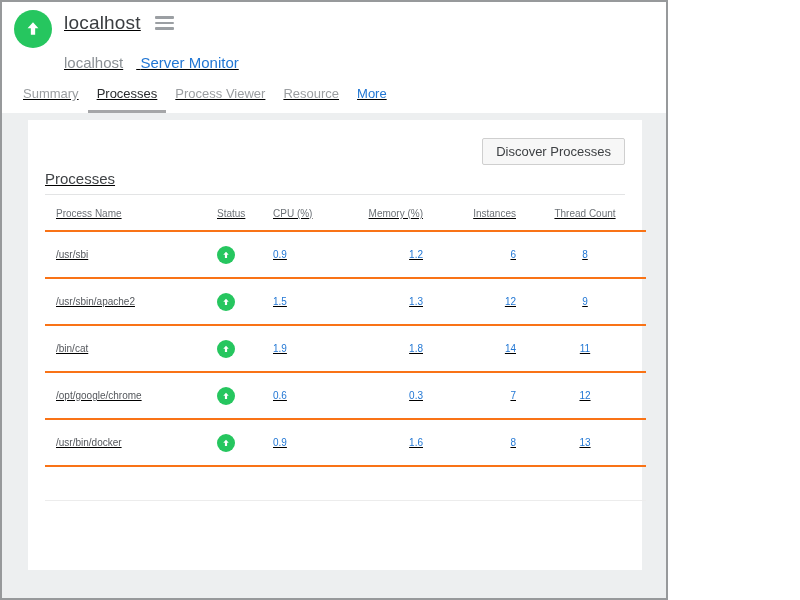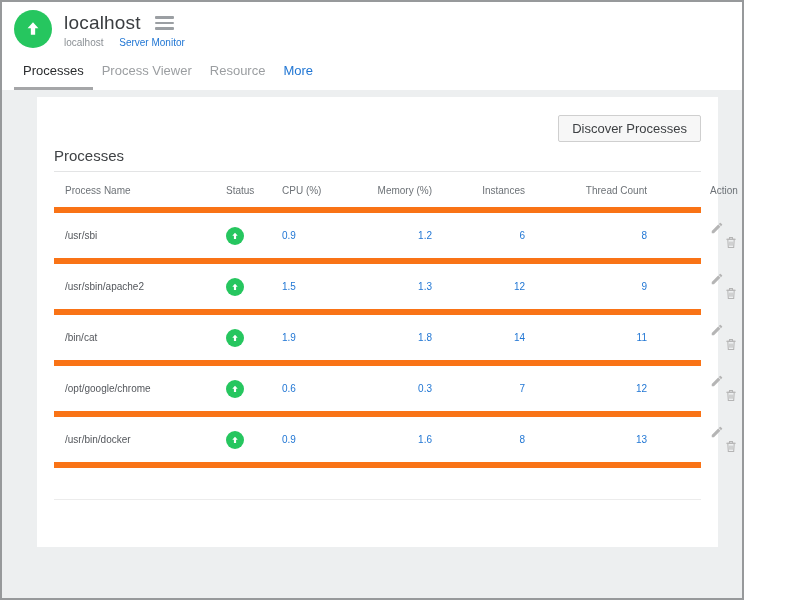--- a/index.html
+++ b/index.html
@@ -1,72 +1,72 @@
 <!DOCTYPE html>
 <html style="--status-green: #26c65f; --link-blue: #2277d4; --active-tab: #2a2c2e; --bg-gray: #edeff0;"><head>
 <meta charset="utf-8">
 <style>
   * { box-sizing: border-box; }
   html,body { margin:0; padding:0; }
   body { width:800px; height:600px; font-family:"Liberation Sans", sans-serif; }
   .frame {
-    width:744px; height:600px; border:2px solid #97999b;
-    background: var(--bg-gray, #edeff0); overflow:hidden;
+    width:668px; height:600px; border:2px solid #97999b;
+    background: var(--bg-gray, #edeff0); overflow:hidden;text-decoration:underline;
   }
   
   .app-header { background:#fff; }
   .hdr-top { display:flex; align-items:flex-start; padding:8px 12px 0 12px; }
   .avatar {
     width:38px; height:38px; border-radius:50%;
     background: var(--status-green, #26c65f);
     display:flex; align-items:center; justify-content:center; flex:0 0 38px;
   }
   .avatar svg { display:block; }
   .hdr-text { margin-left:12px; padding-top:2px; }
   .title-row { display:flex; align-items:center; }
   .page-title { font-size:19px; color:#3a3d40; font-weight:500; letter-spacing:.2px; }
   .hamburger { margin-left:14px; cursor:pointer; display:inline-block; }
   .hamburger i { display:block; width:19px; height:2.5px; background:#9b9fa3; border-radius:1px; margin:3px 0; }
-  .sub-row { margin-top:3px; font-size:10px; }
+  .sub-row { margin-top:20px; font-size:15px; }
   .monitor-name { color:#8b9095; margin-right:13px; }
   .monitor-link { color:var(--link-blue,#2277d4); text-decoration:none; cursor:pointer; }
   .tabs { display:flex; padding:0 12px; margin-top:4px; }
   .tab {
     font-size:13px; color:#9b9ea1; padding:11px 9px 9px 9px;
     border-bottom:3px solid transparent; cursor:pointer; white-space:nowrap;
   }
   .tab.active { color:var(--active-tab,#2a2c2e); border-bottom-color:#a5a6a8; }
   .tab.more { color:var(--link-blue,#2277d4); }
   
-  .content-bg { padding:7px 24px 0 26px;margin-left:9px; }
+  .content-bg { padding:7px 24px 0 26px; }
   .card { background:#fff; width:100%; height:450px; padding:18px 17px 0 17px; }
   .card-toolbar { text-align:right; }
   .discover-btn {
     font-family:"Liberation Sans", sans-serif;
     font-size:13px; color:#3e4144; background:#f7f7f7;
     border:1px solid #cfcfcf; border-radius:2px; padding:5px 13px; cursor:pointer;
   }
   .section-title {
     margin:5px 0 0 0; font-size:15px; font-weight:500; color:#3f4245;
     padding-bottom:7px; border-bottom:1px solid #e3e4e5;
   }
   
   table.proc-table { width:100%; border-collapse:collapse; table-layout:fixed; font-size:10px; }
   .proc-table th {
     font-weight:400; color:#6d7277; text-align:left;
     padding:13px 8px 11px 8px; white-space:nowrap;
   }
-  .proc-table td { padding:8px 8px; color:#54575c; border-top:6px solid #f97316; }
+  .proc-table td { padding:8px 8px; color:#54575c; border-top:2px solid #f97316; }
   .proc-table tr.empty-row td { height:34px; border-bottom:1px solid #ececec; }
   .proc-table th:nth-child(1), .proc-table td:nth-child(1) { width:164px; padding-left:11px; }
   .proc-table th:nth-child(2), .proc-table td:nth-child(2) { width:56px; }
   .proc-table th:nth-child(3), .proc-table td:nth-child(3) { width:66px; text-align:left; }
   .proc-table th:nth-child(4), .proc-table td:nth-child(4) { width:100px; text-align:right; }
   .proc-table th:nth-child(5), .proc-table td:nth-child(5) { width:93px; text-align:right; }
-  .proc-table th:nth-child(6), .proc-table td:nth-child(6) { width:122px; text-align:right; }
+  .proc-table th:nth-child(6), .proc-table td:nth-child(6) { width:122px; text-align:center; }
   .proc-table th:nth-child(7), .proc-table td:nth-child(7) { padding-left:55px; }
   .val-link { color:var(--link-blue,#2277d4); cursor:pointer; }
   .status-dot {
     width:18px; height:18px; border-radius:50%;
     background:var(--status-green,#26c65f);
     display:inline-flex; align-items:center; justify-content:center; vertical-align:middle;
   }
   .icon-btn { color:#b5b5b5; cursor:pointer; display:inline-block; vertical-align:middle; }
   .icon-btn + .icon-btn { margin-left:14px; }
   .icon-btn svg { display:block; }
@@ -92,20 +92,21 @@
               <i></i>
             </span>
         </div>
         <div class="sub-row">
           <span class="monitor-name">localhost</span>
           <a class="monitor-link">Server Monitor</a>
         </div>
       </div>
     </div>
     <nav class="tabs">
+      <span class="tab">Summary</span>
       <span class="tab active">Processes</span>
       <span class="tab">Process Viewer</span>
       <span class="tab">Resource</span>
       <span class="tab more">More</span>
     </nav>
   </header>
 
   <main class="content-bg">
     <section class="card">
       <div class="card-toolbar">

